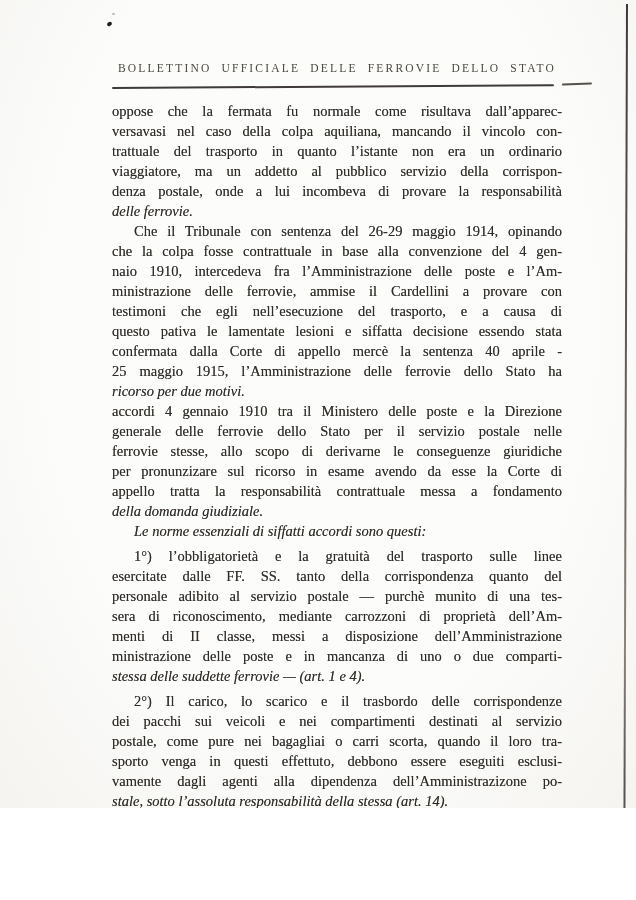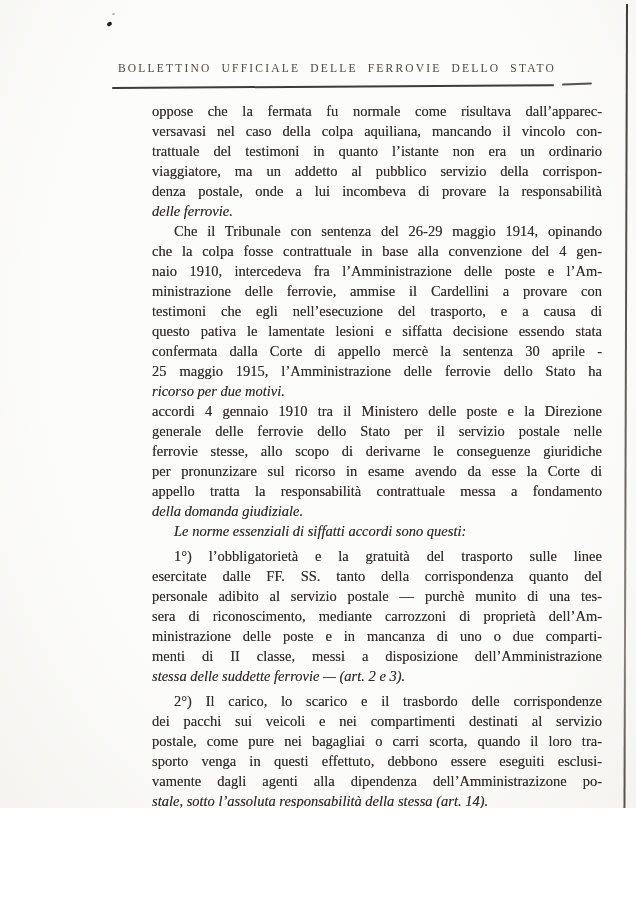--- a/index.html
+++ b/index.html
@@ -59,21 +59,20 @@
     border-radius: 1px;
   }
 
   
   .text-column {
     position: absolute; left: 112px; top: 101px; width: 450px;
     font-size: 14.5px;
     line-height: 20px;
     color: #2e2b28;
     text-shadow: 0 0 0.5px rgba(40,35,30,0.55);
-    margin-left: 40px;
   }
   .paragraph { margin: 0; }
   .paragraph.spaced { margin-top: 5px; }
   .line {
     height: 20px;
     text-align: justify;
     text-align-last: justify;
     white-space: nowrap;
   }
   .line.first { padding-left: 22px; }
@@ -87,55 +86,55 @@
   <div class="speck-faint"></div>
 
   <div class="running-header">BOLLETTINO UFFICIALE DELLE FERROVIE DELLO STATO</div>
   <div class="header-rule"></div>
   <div class="header-dash"></div>
 
   <div class="text-column" id="text-column">
       <div class="paragraph">
         <div class="line">oppose che la fermata fu normale come risultava dall’apparec-</div>
         <div class="line">versavasi nel caso della colpa aquiliana, mancando il vincolo con-</div>
-        <div class="line">trattuale del testimoni in quanto l’istante non era un ordinario</div>
+        <div class="line">trattuale del trasporto in quanto l’istante non era un ordinario</div>
         <div class="line">viaggiatore, ma un addetto al pubblico servizio della corrispon-</div>
         <div class="line">denza postale, onde a lui incombeva di provare la responsabilità</div>
         <div class="line last">delle ferrovie.</div>
       </div>
       <div class="paragraph">
         <div class="line first">Che il Tribunale con sentenza del 26-29 maggio 1914, opinando</div>
         <div class="line">che la colpa fosse contrattuale in base alla convenzione del 4 gen-</div>
         <div class="line">naio 1910, intercedeva fra l’Amministrazione delle poste e l’Am-</div>
         <div class="line">ministrazione delle ferrovie, ammise il Cardellini a provare con</div>
         <div class="line">testimoni che egli nell’esecuzione del trasporto, e a causa di</div>
         <div class="line">questo pativa le lamentate lesioni e siffatta decisione essendo stata</div>
-        <div class="line">confermata dalla Corte di appello mercè la sentenza 30 aprile -</div>
+        <div class="line">confermata dalla Corte di appello mercè la sentenza 40 aprile -</div>
         <div class="line">25 maggio 1915, l’Amministrazione delle ferrovie dello Stato ha</div>
         <div class="line last">ricorso per due motivi.</div>
       </div>
       <div class="paragraph">
         <div class="line">accordi 4 gennaio 1910 tra il Ministero delle poste e la Direzione</div>
         <div class="line">generale delle ferrovie dello Stato per il servizio postale nelle</div>
         <div class="line">ferrovie stesse, allo scopo di derivarne le conseguenze giuridiche</div>
         <div class="line">per pronunzizare sul ricorso in esame avendo da esse la Corte di</div>
         <div class="line">appello tratta la responsabilità contrattuale messa a fondamento</div>
         <div class="line last">della domanda giudiziale.</div>
       </div>
       <div class="paragraph">
         <div class="line first last">Le norme essenziali di siffatti accordi sono questi:</div>
       </div>
       <div class="paragraph spaced">
         <div class="line first">1°) l’obbligatorietà e la gratuità del trasporto sulle linee</div>
         <div class="line">esercitate dalle FF. SS. tanto della corrispondenza quanto del</div>
         <div class="line">personale adibito al servizio postale — purchè munito di una tes-</div>
         <div class="line">sera di riconoscimento, mediante carrozzoni di proprietà dell’Am-</div>
+        <div class="line">menti di II classe, messi a disposizione dell’Amministrazione</div>
         <div class="line">ministrazione delle poste e in mancanza di uno o due comparti-</div>
-        <div class="line">menti di II classe, messi a disposizione dell’Amministrazione</div>
-        <div class="line last">stessa delle suddette ferrovie — (art. 2 e 3).</div>
+        <div class="line last">stessa delle suddette ferrovie — (art. 1 e 4).</div>
       </div>
       <div class="paragraph spaced">
         <div class="line first">2°) Il carico, lo scarico e il trasbordo delle corrispondenze</div>
         <div class="line">dei pacchi sui veicoli e nei compartimenti destinati al servizio</div>
         <div class="line">postale, come pure nei bagagliai o carri scorta, quando il loro tra-</div>
         <div class="line">sporto venga in questi effettuto, debbono essere eseguiti esclusi-</div>
         <div class="line">vamente dagli agenti alla dipendenza dell’Amministrazizone po-</div>
         <div class="line last">stale, sotto l’assoluta responsabilità della stessa (art. 14).</div>
       </div>
     </div>

